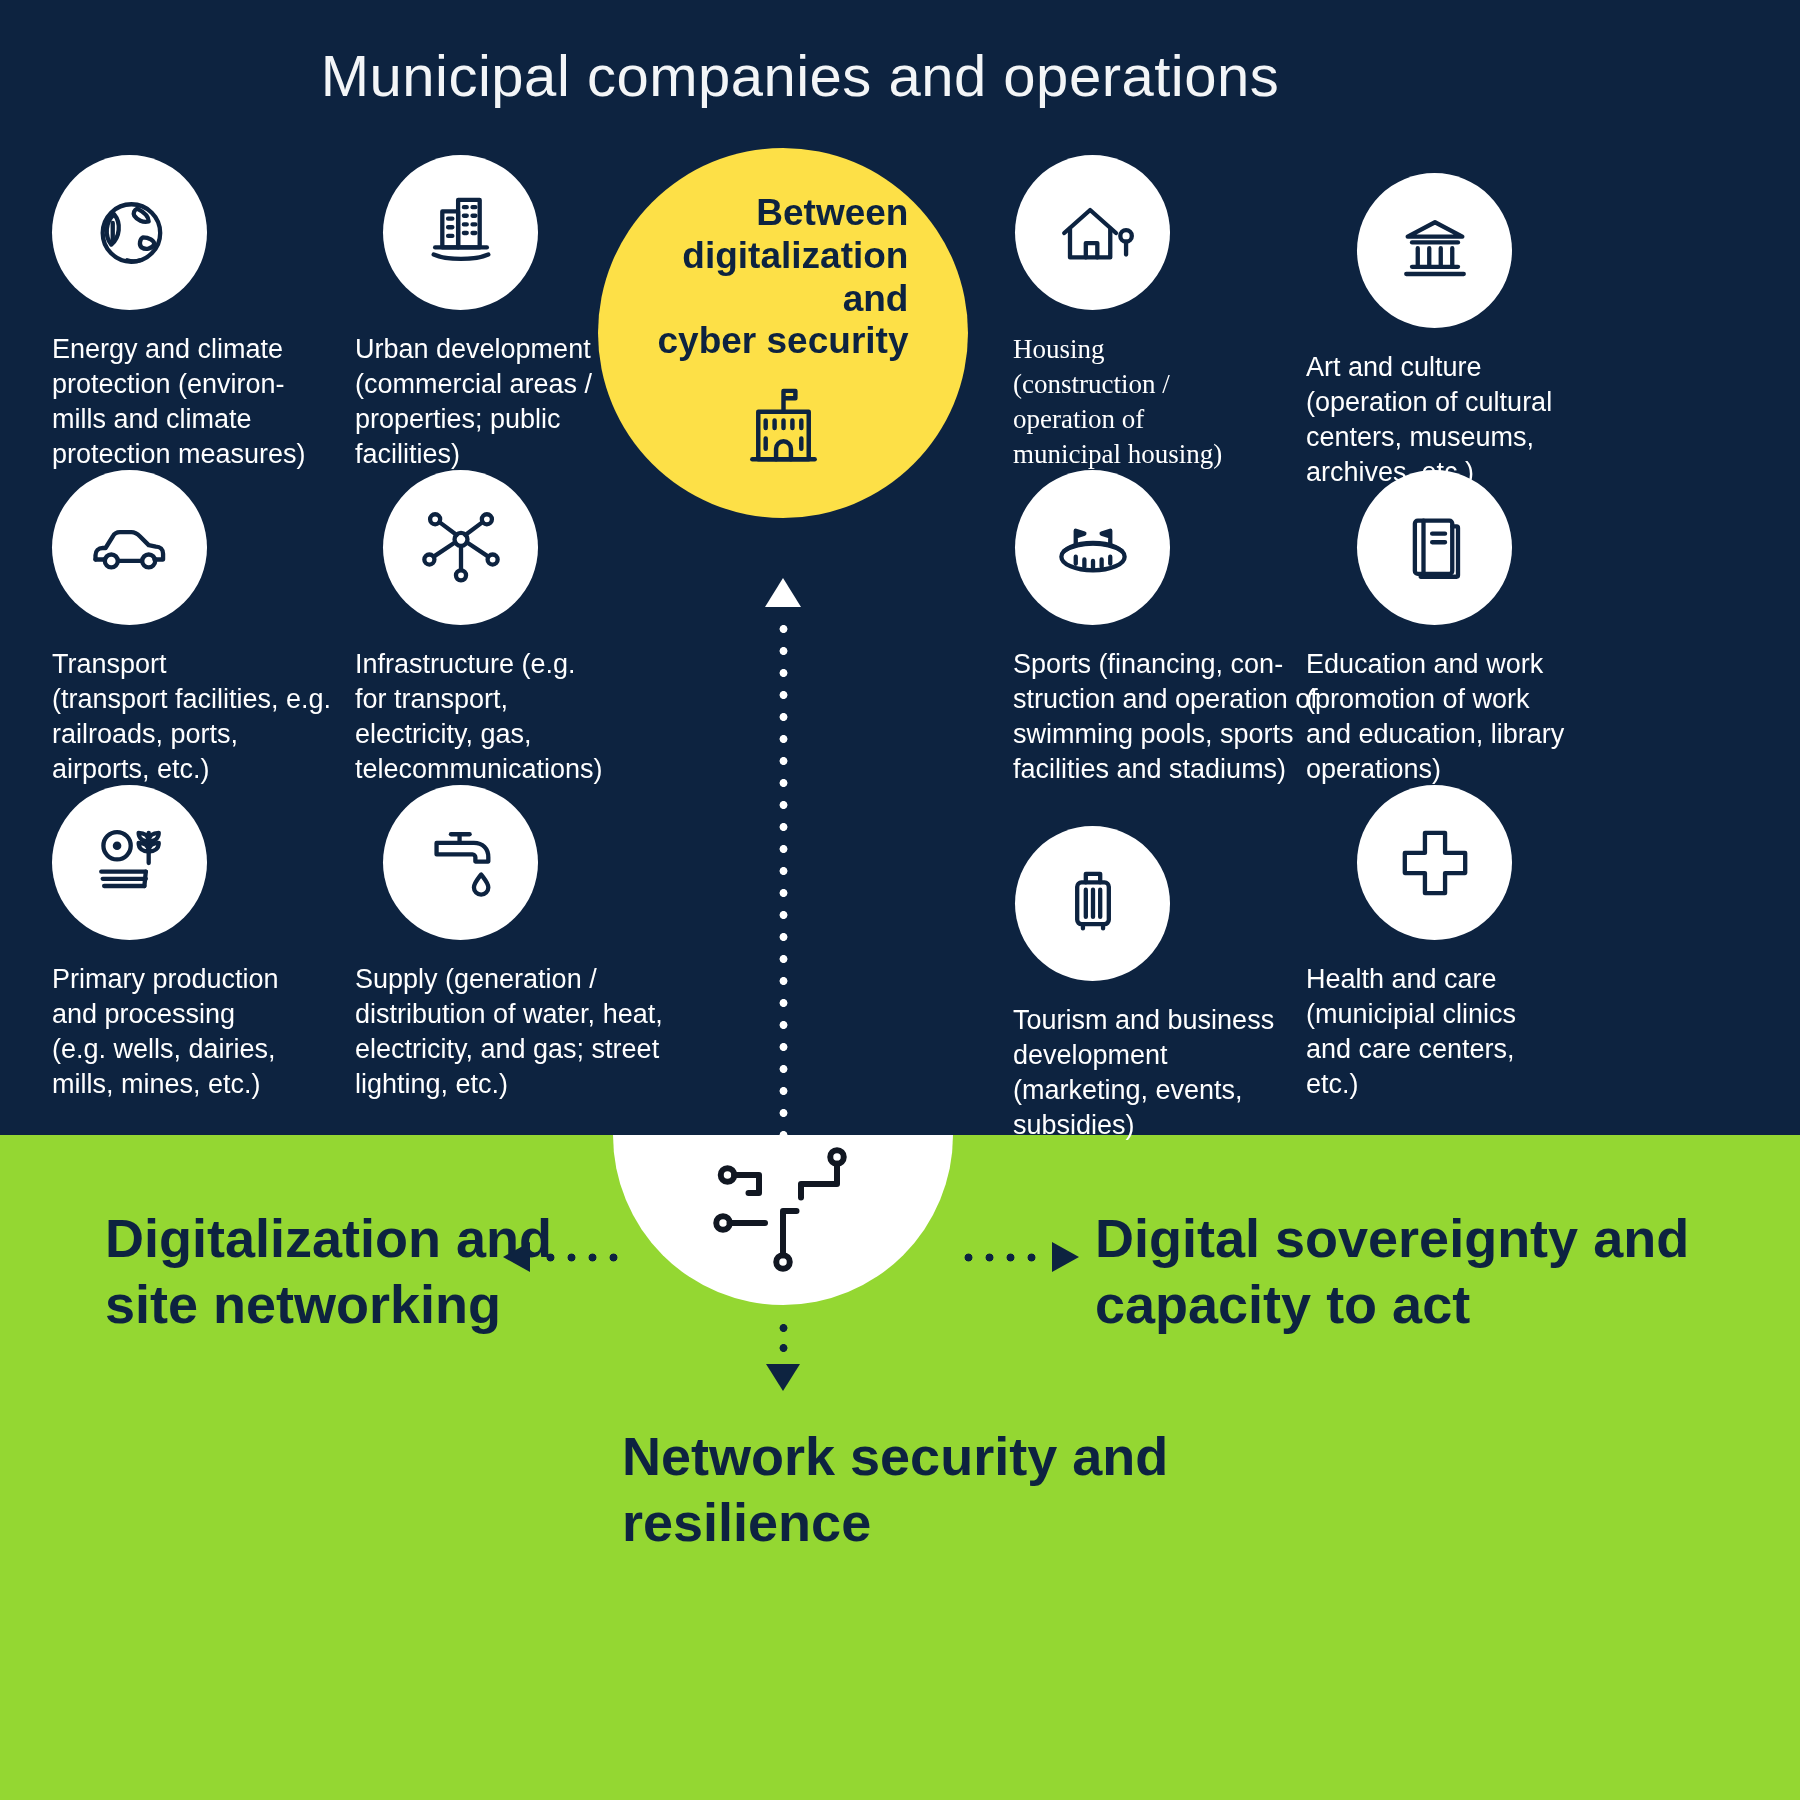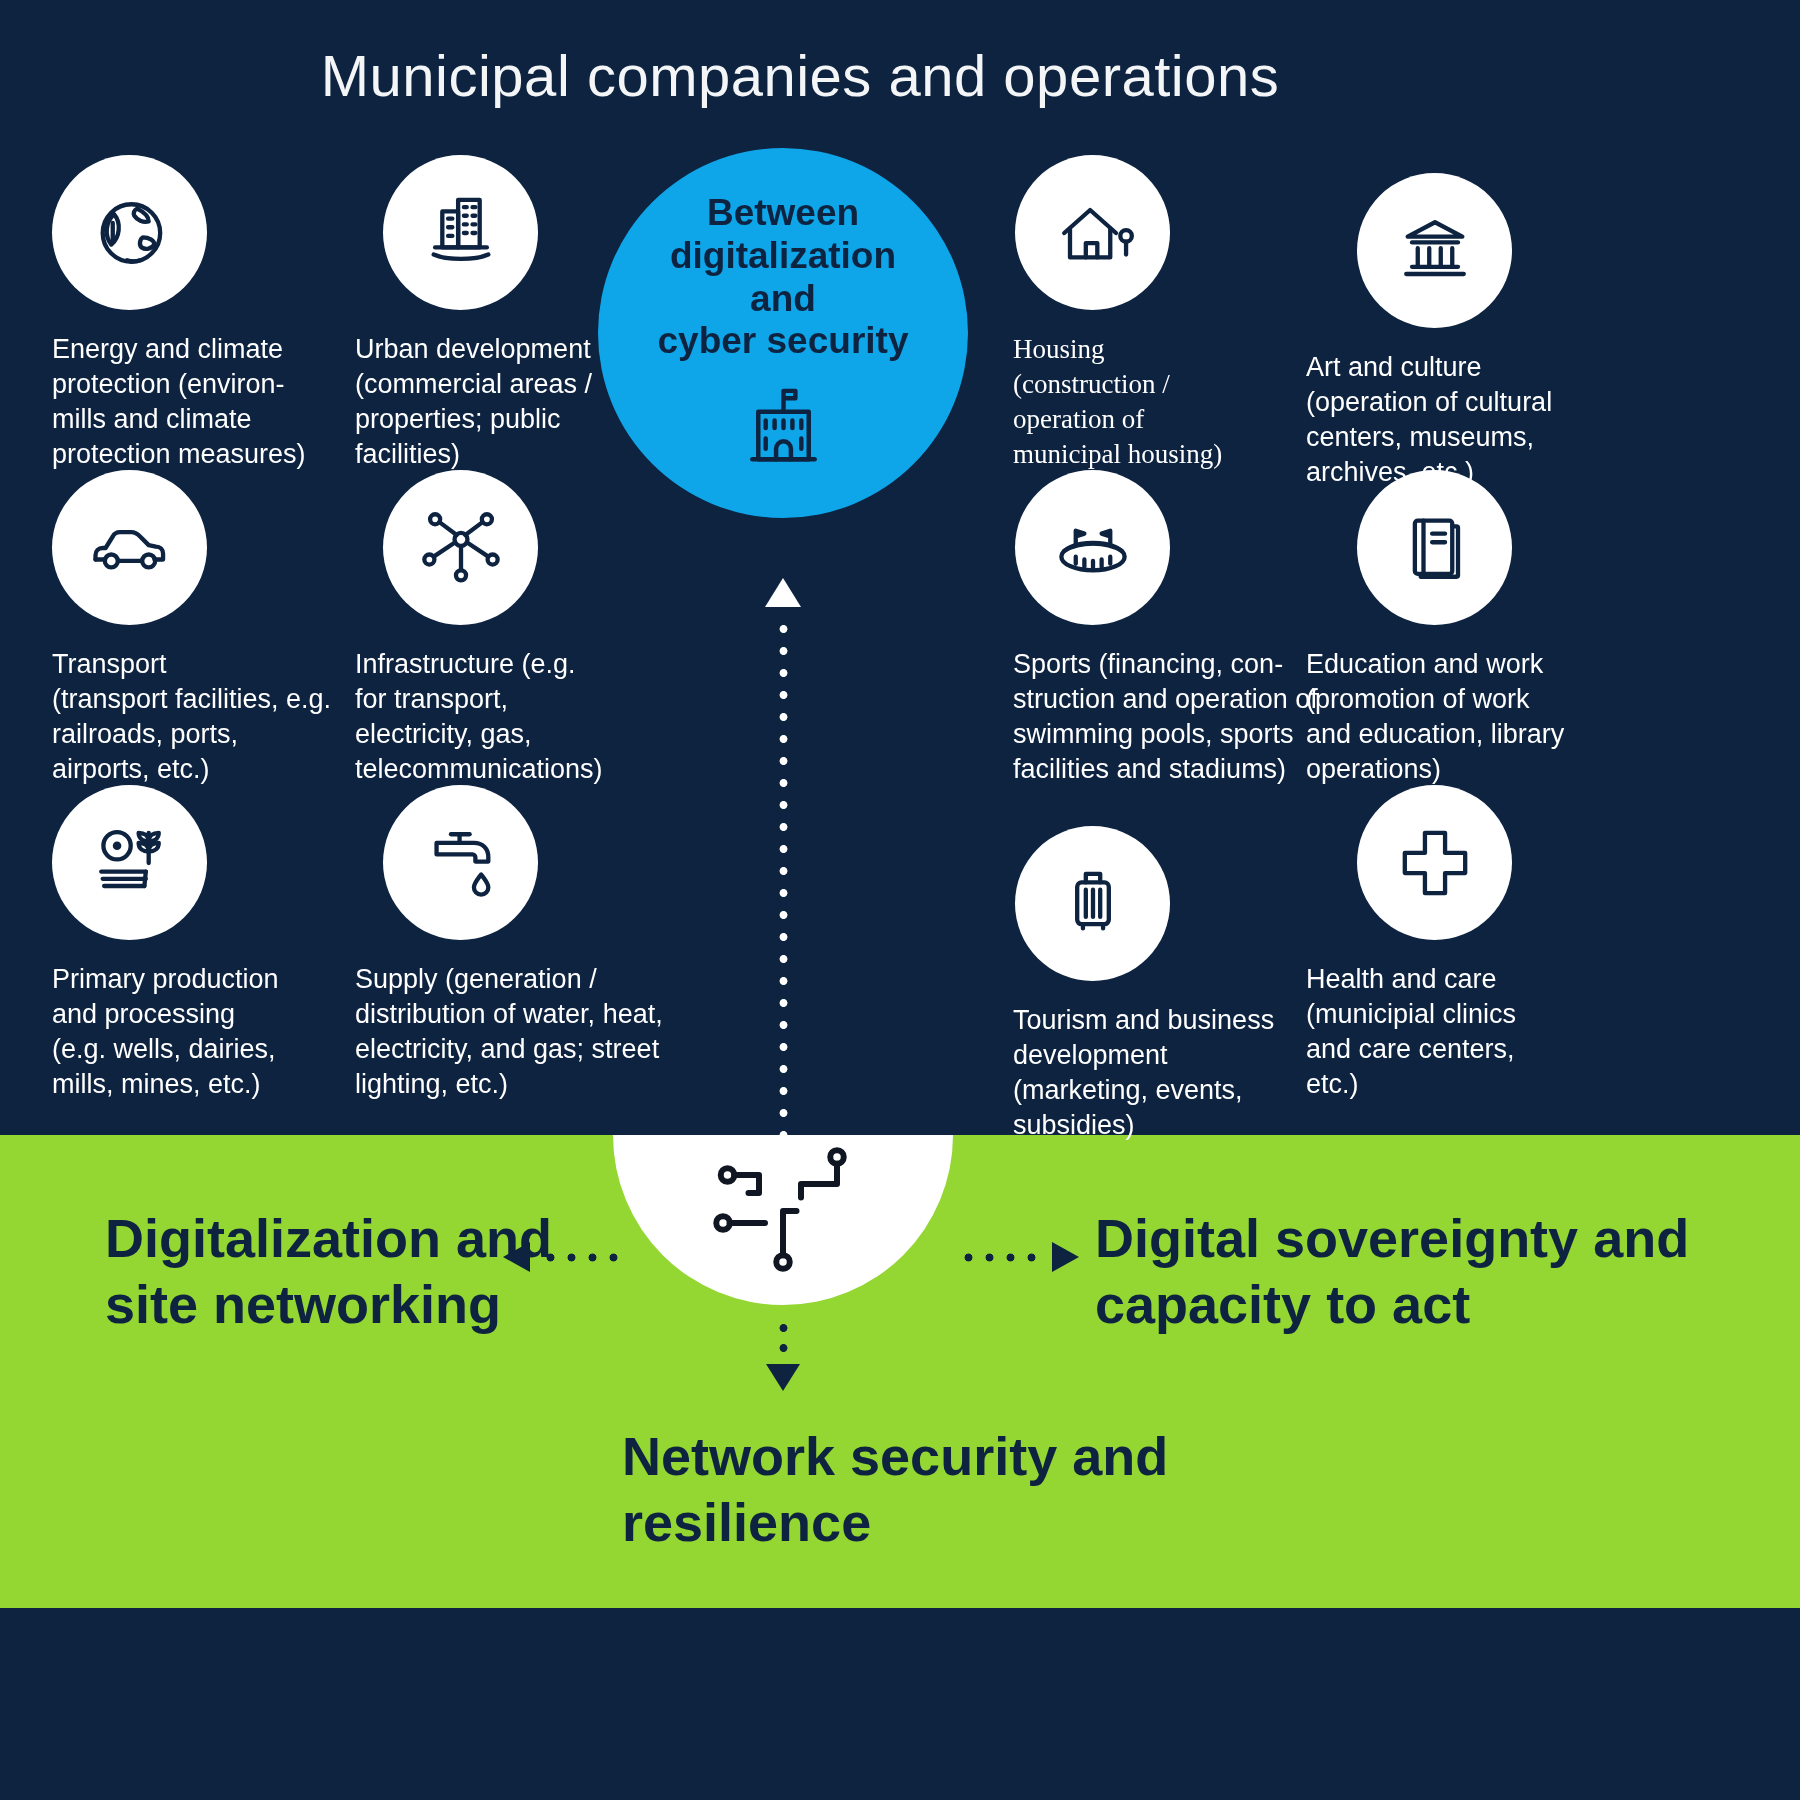--- a/index.html
+++ b/index.html
@@ -1,17 +1,17 @@
 <!DOCTYPE html>
 <html><head>
 <meta charset="utf-8">
 <style>
   html,body{margin:0;padding:0;background:#0D2340;}
   .page{
-    position:relative;width:1800px;height:1608px;overflow:hidden;
+    position:relative;width:1800px;height:1800px;overflow:hidden;
     background:#0D2340;font-family:"Liberation Sans",sans-serif;
   }
   .title{
     position:absolute;top:42px;left:0;width:1600px;text-align:center;
     color:#F3F5F7;font-size:58px;font-weight:400;letter-spacing:.5px;
   }
   .green-band{position:absolute;left:0;top:1135px;width:1800px;height:665px;background:#94D732;}
   .item{position:absolute;display:flex;flex-direction:column;}
   .icon-circle{
     width:155px;height:155px;border-radius:50%;background:#FFFFFF;
@@ -29,22 +29,22 @@
   .pos-transport{left:52px;top:470px;--ioff:0px;}
   .pos-infrastructure{left:355px;top:470px;--ioff:28px;}
   .pos-sports{left:1013px;top:470px;--ioff:2px;}
   .pos-education{left:1306px;top:470px;--ioff:51px;}
   .pos-primary{left:52px;top:785px;justify-content:center;--ioff:0px;}
   .pos-supply{left:355px;top:785px;--ioff:28px;}
   .pos-tourism{left:1013px;top:826px;--ioff:2px;}
   .pos-health{left:1306px;top:785px;--ioff:51px;}
   .center-bubble{
     position:absolute;left:598px;top:148px;width:370px;height:370px;border-radius:50%;
-    background:#0ea5e9;display:flex;flex-direction:column;align-items:center;
-    justify-content:center;text-align:center;gap:16px;
+    background:#fde047;display:flex;flex-direction:column;align-items:center;
+    justify-content:center;text-align:right;gap:16px;
   }
   .bubble-label{
     color:#0D2340;font-weight:700;font-size:37px;line-height:1.15;white-space:pre-line;
   }
   .vdots-white{
     position:absolute;width:9px;
     background-image:radial-gradient(circle,#FFFFFF 3.6px,rgba(255,255,255,0) 4.3px);
     background-size:9px 22px;background-repeat:repeat-y;background-position:center top;
   }
   .vdots-dark{

